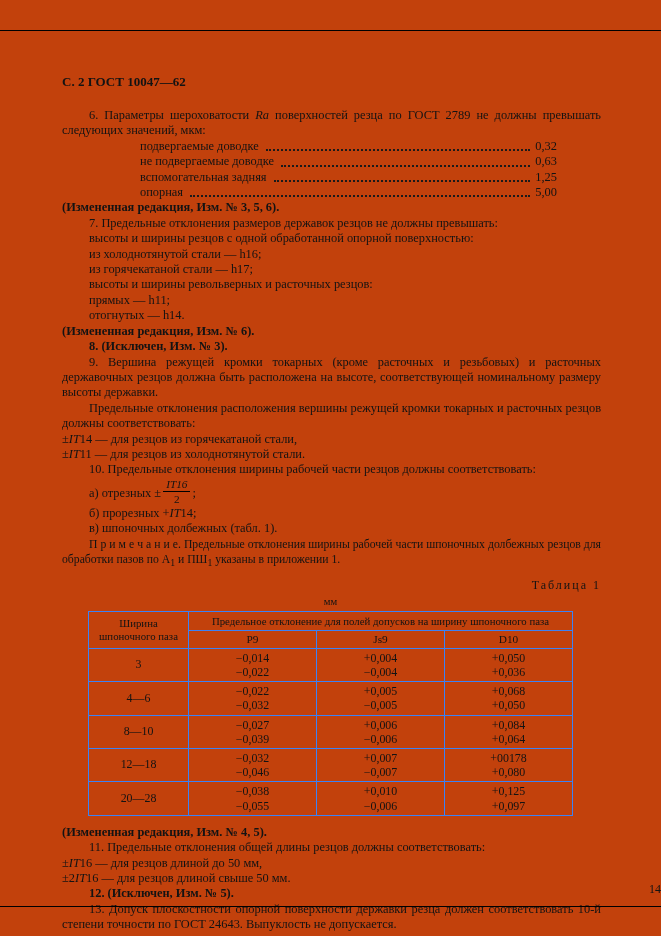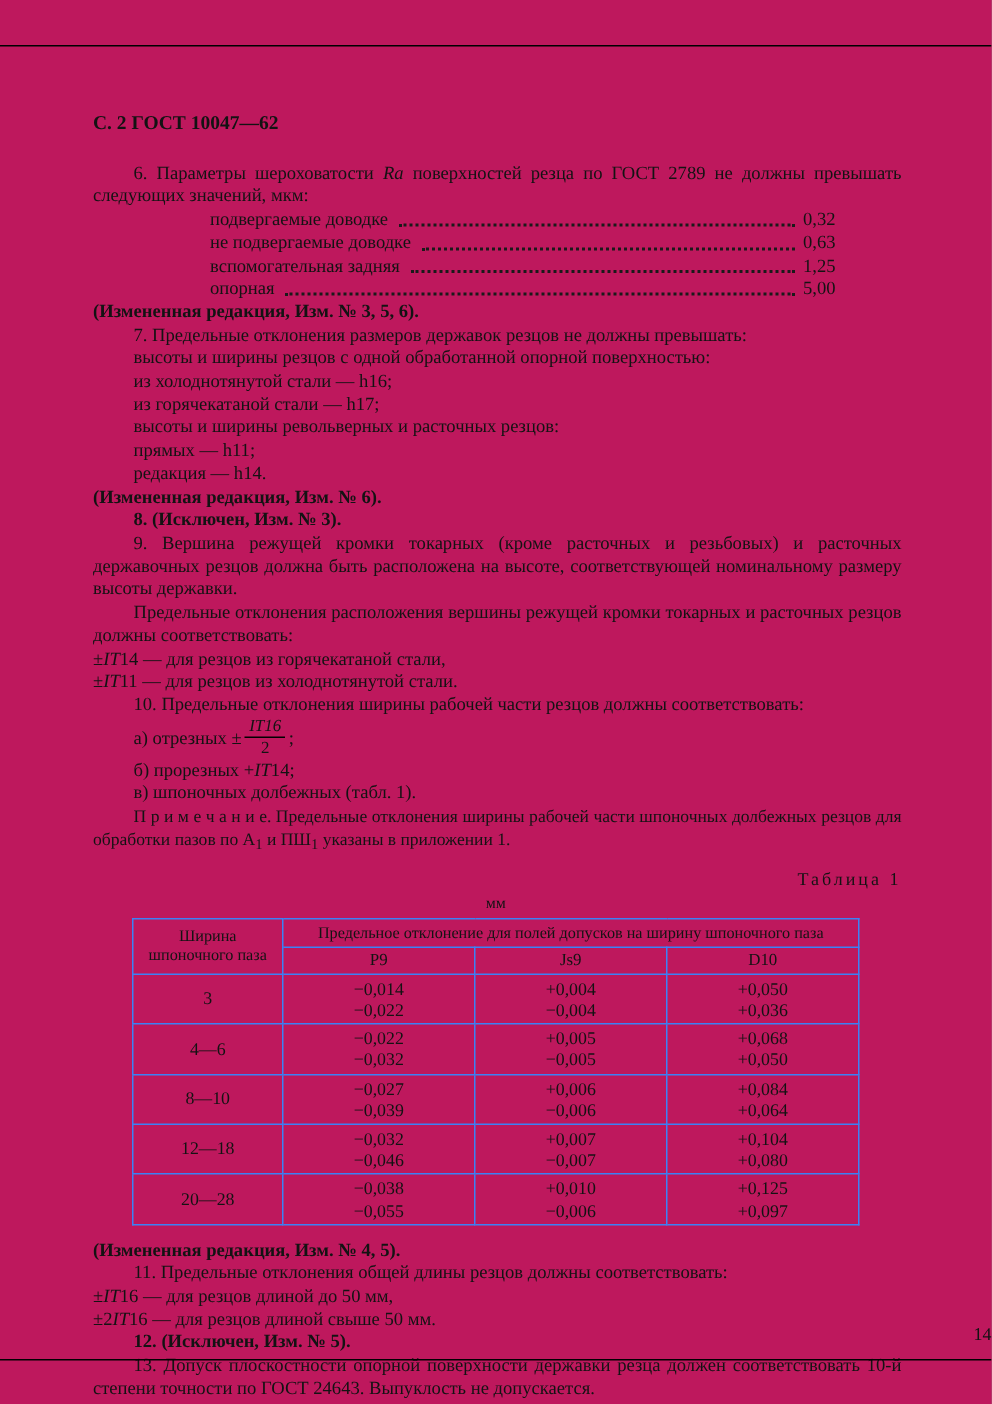--- a/index.html
+++ b/index.html
@@ -1,17 +1,17 @@
 <!DOCTYPE html>
 <html><head>
 <meta charset="utf-8">
 <style>
   html,body{margin:0;padding:0;}
   body{background:#9a9a9a;font-family:"Liberation Serif",serif;}
-  .page{position:relative;width:661px;height:936px;background:#be185d;color:#131313;margin:0 auto;overflow:hidden;}
+  .page{position:relative;width:661px;height:936px;background:#c2410c;color:#131313;margin:0 auto;overflow:hidden;}
   .rule{position:absolute;left:0;right:0;height:1px;background:#000;}
   .rule-top{top:30px;}
   .rule-bottom{top:906px;}
   .running-header{position:absolute;left:62px;top:74px;font-weight:bold;font-size:13px;}
   .content{position:absolute;left:62px;top:108px;width:539px;font-size:12.4px;line-height:15.4px;text-align:justify;}
   .para{margin:0;text-indent:27px;}
   .flush{text-indent:0;}
   .bold{font-weight:bold;}
   .it{font-style:italic;}
   
@@ -75,21 +75,21 @@
     </div>
 
     <p class="para bold flush">(Измененная редакция, Изм. № 3, 5, 6).</p>
 
     <p class="para">7. Предельные отклонения размеров державок резцов не должны превышать:</p>
     <p class="para">высоты и ширины резцов с одной обработанной опорной поверхностью:</p>
     <p class="para">из холоднотянутой стали — h16;</p>
     <p class="para">из горячекатаной стали — h17;</p>
     <p class="para">высоты и ширины револьверных и расточных резцов:</p>
     <p class="para">прямых — h11;</p>
-    <p class="para">редакция — h14.</p>
+    <p class="para">отогнутых — h14.</p>
 
     <p class="para bold flush">(Измененная редакция, Изм. № 6).</p>
     <p class="para bold">8. (Исключен, Изм. № 3).</p>
 
     <p class="para">9. Вершина режущей кромки токарных (кроме расточных и резьбовых) и расточных державочных резцов должна быть расположена на высоте, соответствующей номинальному размеру высоты державки.</p>
     <p class="para">Предельные отклонения расположения вершины режущей кромки токарных и расточных резцов должны соответствовать:</p>
 
     <p class="para flush"><span>±</span><span class="it">IT</span><span>14 — для резцов из горячекатаной стали,</span></p>
     <p class="para flush"><span>±</span><span class="it">IT</span><span>11 — для резцов из холоднотянутой стали.</span></p>
 
@@ -174,21 +174,21 @@
           <td>12—18</td>
           <td>
               <div>−0,032</div>
               <div>−0,046</div>
             </td>
           <td>
               <div>+0,007</div>
               <div>−0,007</div>
             </td>
           <td>
-              <div>+0,104</div>
+              <div>+00178</div>
               <div>+0,080</div>
             </td>
         </tr>
         <tr>
           <td>20—28</td>
           <td>
               <div>−0,038</div>
               <div>−0,055</div>
             </td>
           <td>

